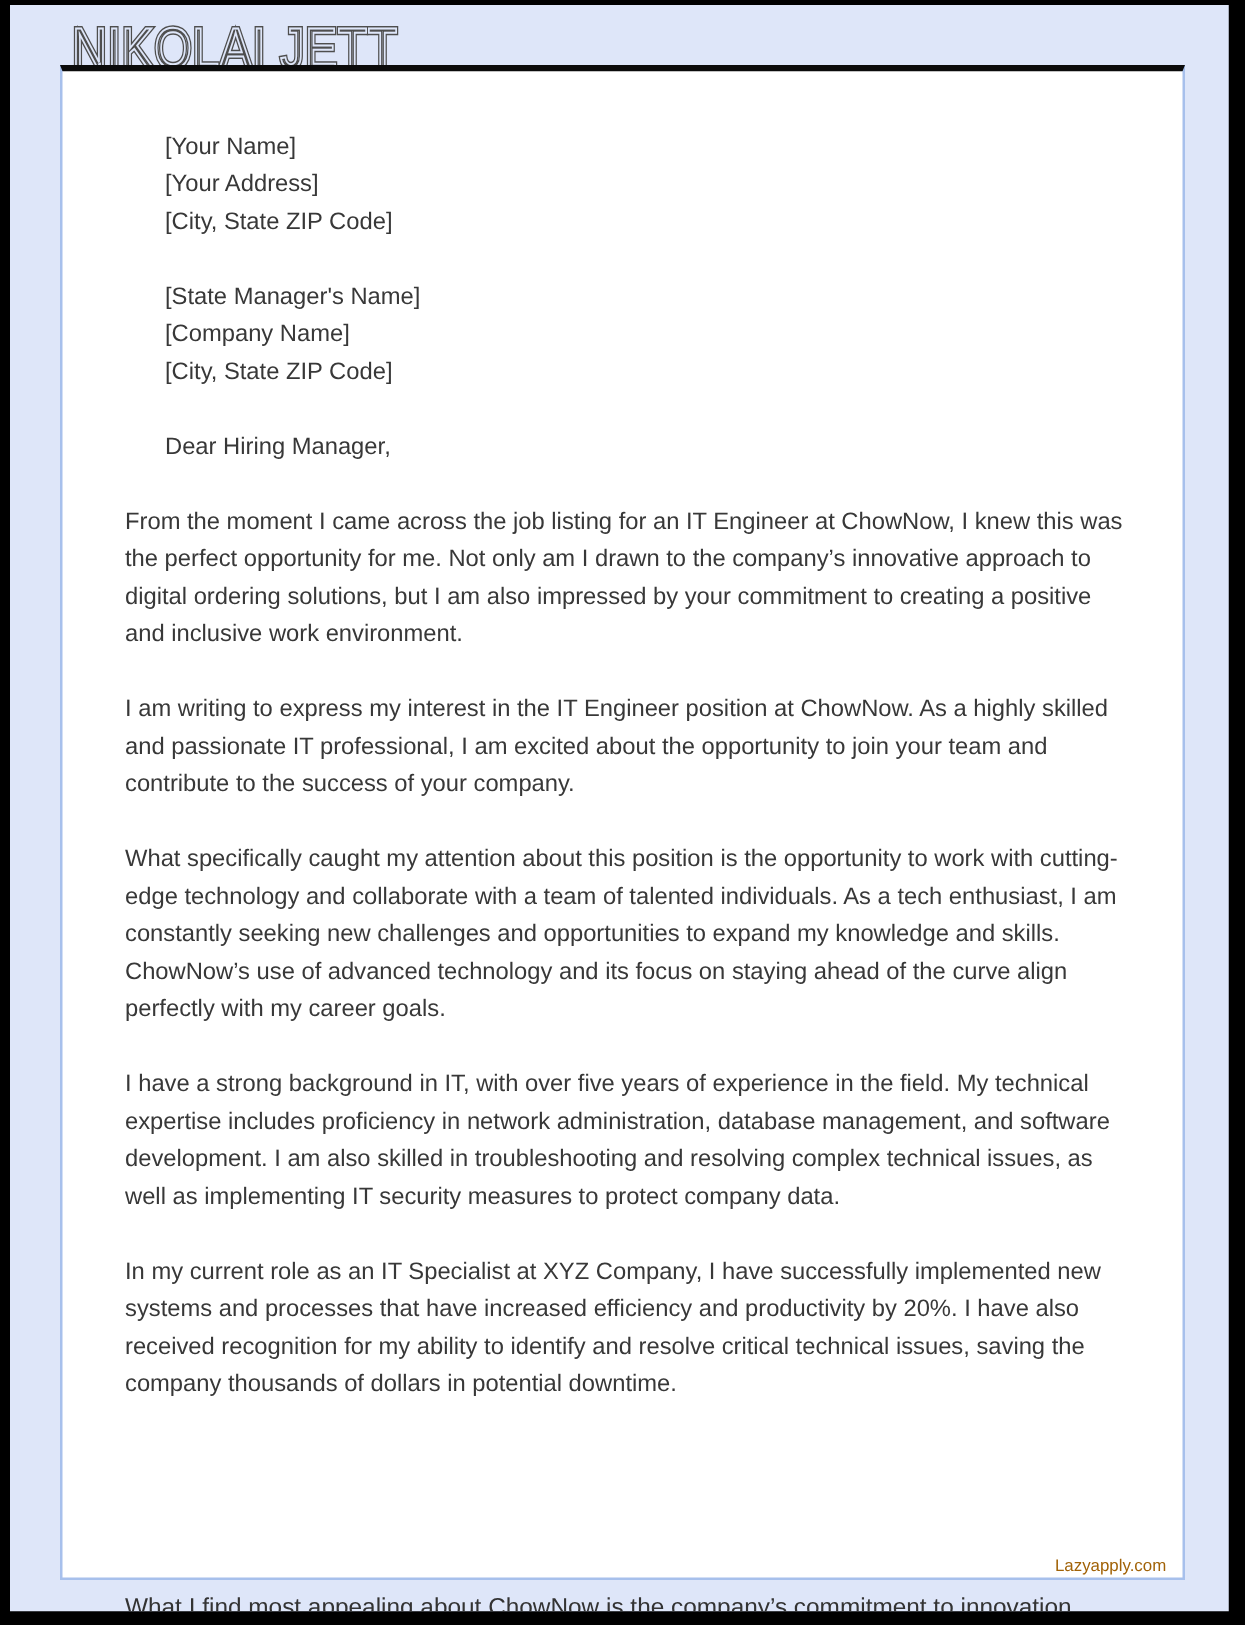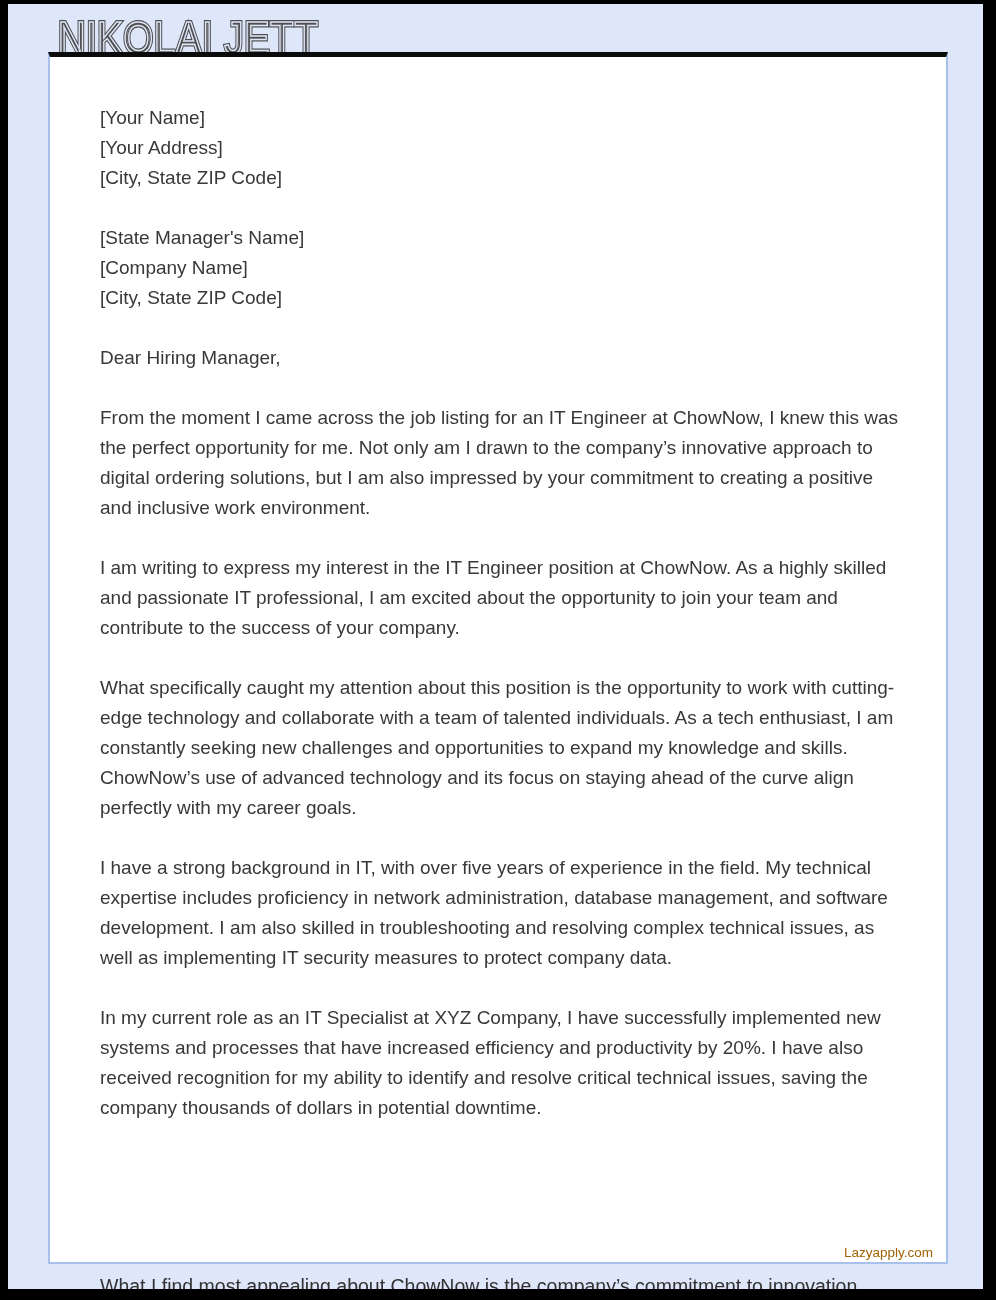--- a/index.html
+++ b/index.html
@@ -65,21 +65,21 @@
     border-top: 5px solid #0b0b0b;
     position: relative;
     overflow: hidden;
   }
   .doc-inner {
     padding: 46px 48px 0 50px;
     font-size: 19px;
     line-height: 30px;
     color: #383838;
   }
-  .block { margin-bottom: 30px; }
+  .block { margin-bottom: 30px; margin-left: 32px; }
   .para  { margin-bottom: 30px; }
   .line  { }
   .watermark {
     position: absolute;
     right: 13px;
     bottom: 1px;
     font-size: 13.5px;
     line-height: 17px;
     color: #a16207;
   }

